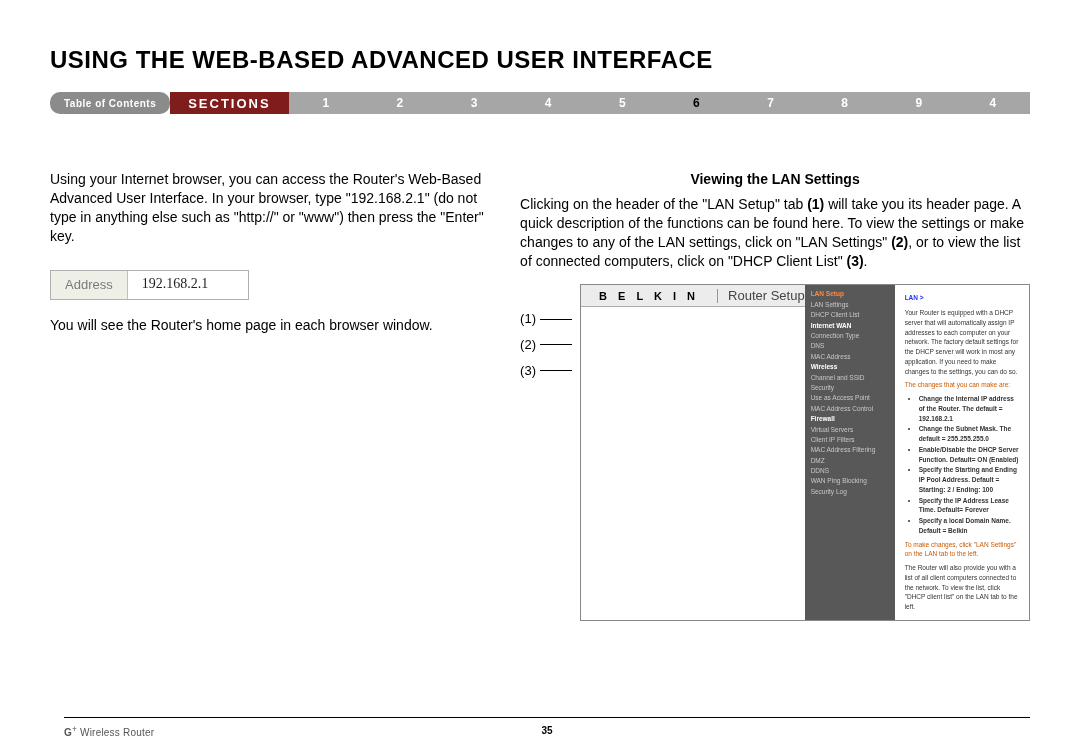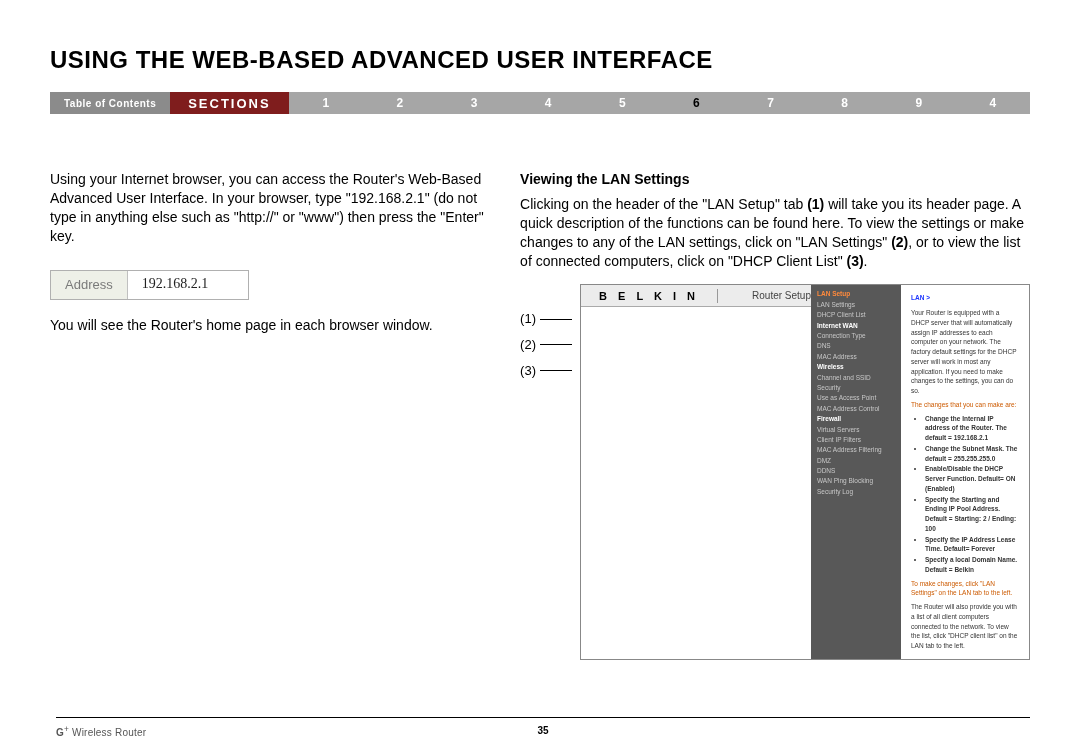--- a/index.html
+++ b/index.html
@@ -29,20 +29,21 @@
     color: #fff;
   }
   .nav-toc {
     background: #8b8b8b;
     padding: 0 14px;
     display: flex;
     align-items: center;
     letter-spacing: 0.5px;
     font-weight: bold;
     font-size: 10px;
+    border-radius: 10px;
   }
   .nav-sections {
     background: #7f1d1d;
     padding: 0 18px 0 18px;
     display: flex;
     align-items: center;
     font-size: 13px;
     font-weight: bold;
     letter-spacing: 2px;
   }
@@ -95,20 +96,21 @@
     font-family: Liberation Serif, serif;
     font-size: 14px;
     padding: 0 40px 0 14px;
     display: flex;
     align-items: center;
     color: #222;
   }
   .subhead {
     font-weight: bold;
     margin-bottom: 6px;
+    text-align: center;
   }
   .screenshot-wrap {
     display: flex;
     gap: 8px;
     margin-top: 14px;
   }
   .callouts {
     display: flex;
     flex-direction: column;
     font-size: 13px;
@@ -148,23 +150,22 @@
     padding: 0 18px;
     color: #000;
   }
   .shot-header-divider {
     width: 1px;
     height: 14px;
     background: #999;
     margin-right: 10px;
   }
   .shot-route {
-    font-size: 10px;
+    font-size: 13px;
     color: #444;
-    margin-left: 24px;
   }
   .shot-body {
     display: flex;
     flex: 1;
   }
   .shot-sidebar {
     width: 90px;
     background: #585858;
     color: #c8c8c8;
     padding: 4px 6px 8px 6px;
@@ -184,21 +185,21 @@
     color: #1b34ff;
     font-weight: bold;
     margin-bottom: 5px;
     display: block;
   }
   .shot-main .orange { color: #cc5a00; margin: 4px 0; display: block; }
   .shot-main ul { padding-left: 14px; margin: 2px 0; }
   .shot-main li { font-weight: bold; margin-bottom: 1px; }
   .footer {
     position: absolute;
-    left: 56px;
+    left: 64px;
     right: 50px;
     bottom: 18px;
     border-top: 1px solid #000;
     padding-top: 6px;
     display: flex;
     justify-content: space-between;
     align-items: center;
     font-size: 10px;
   }
   .footer-product { color: #555; letter-spacing: 0.2px; }

